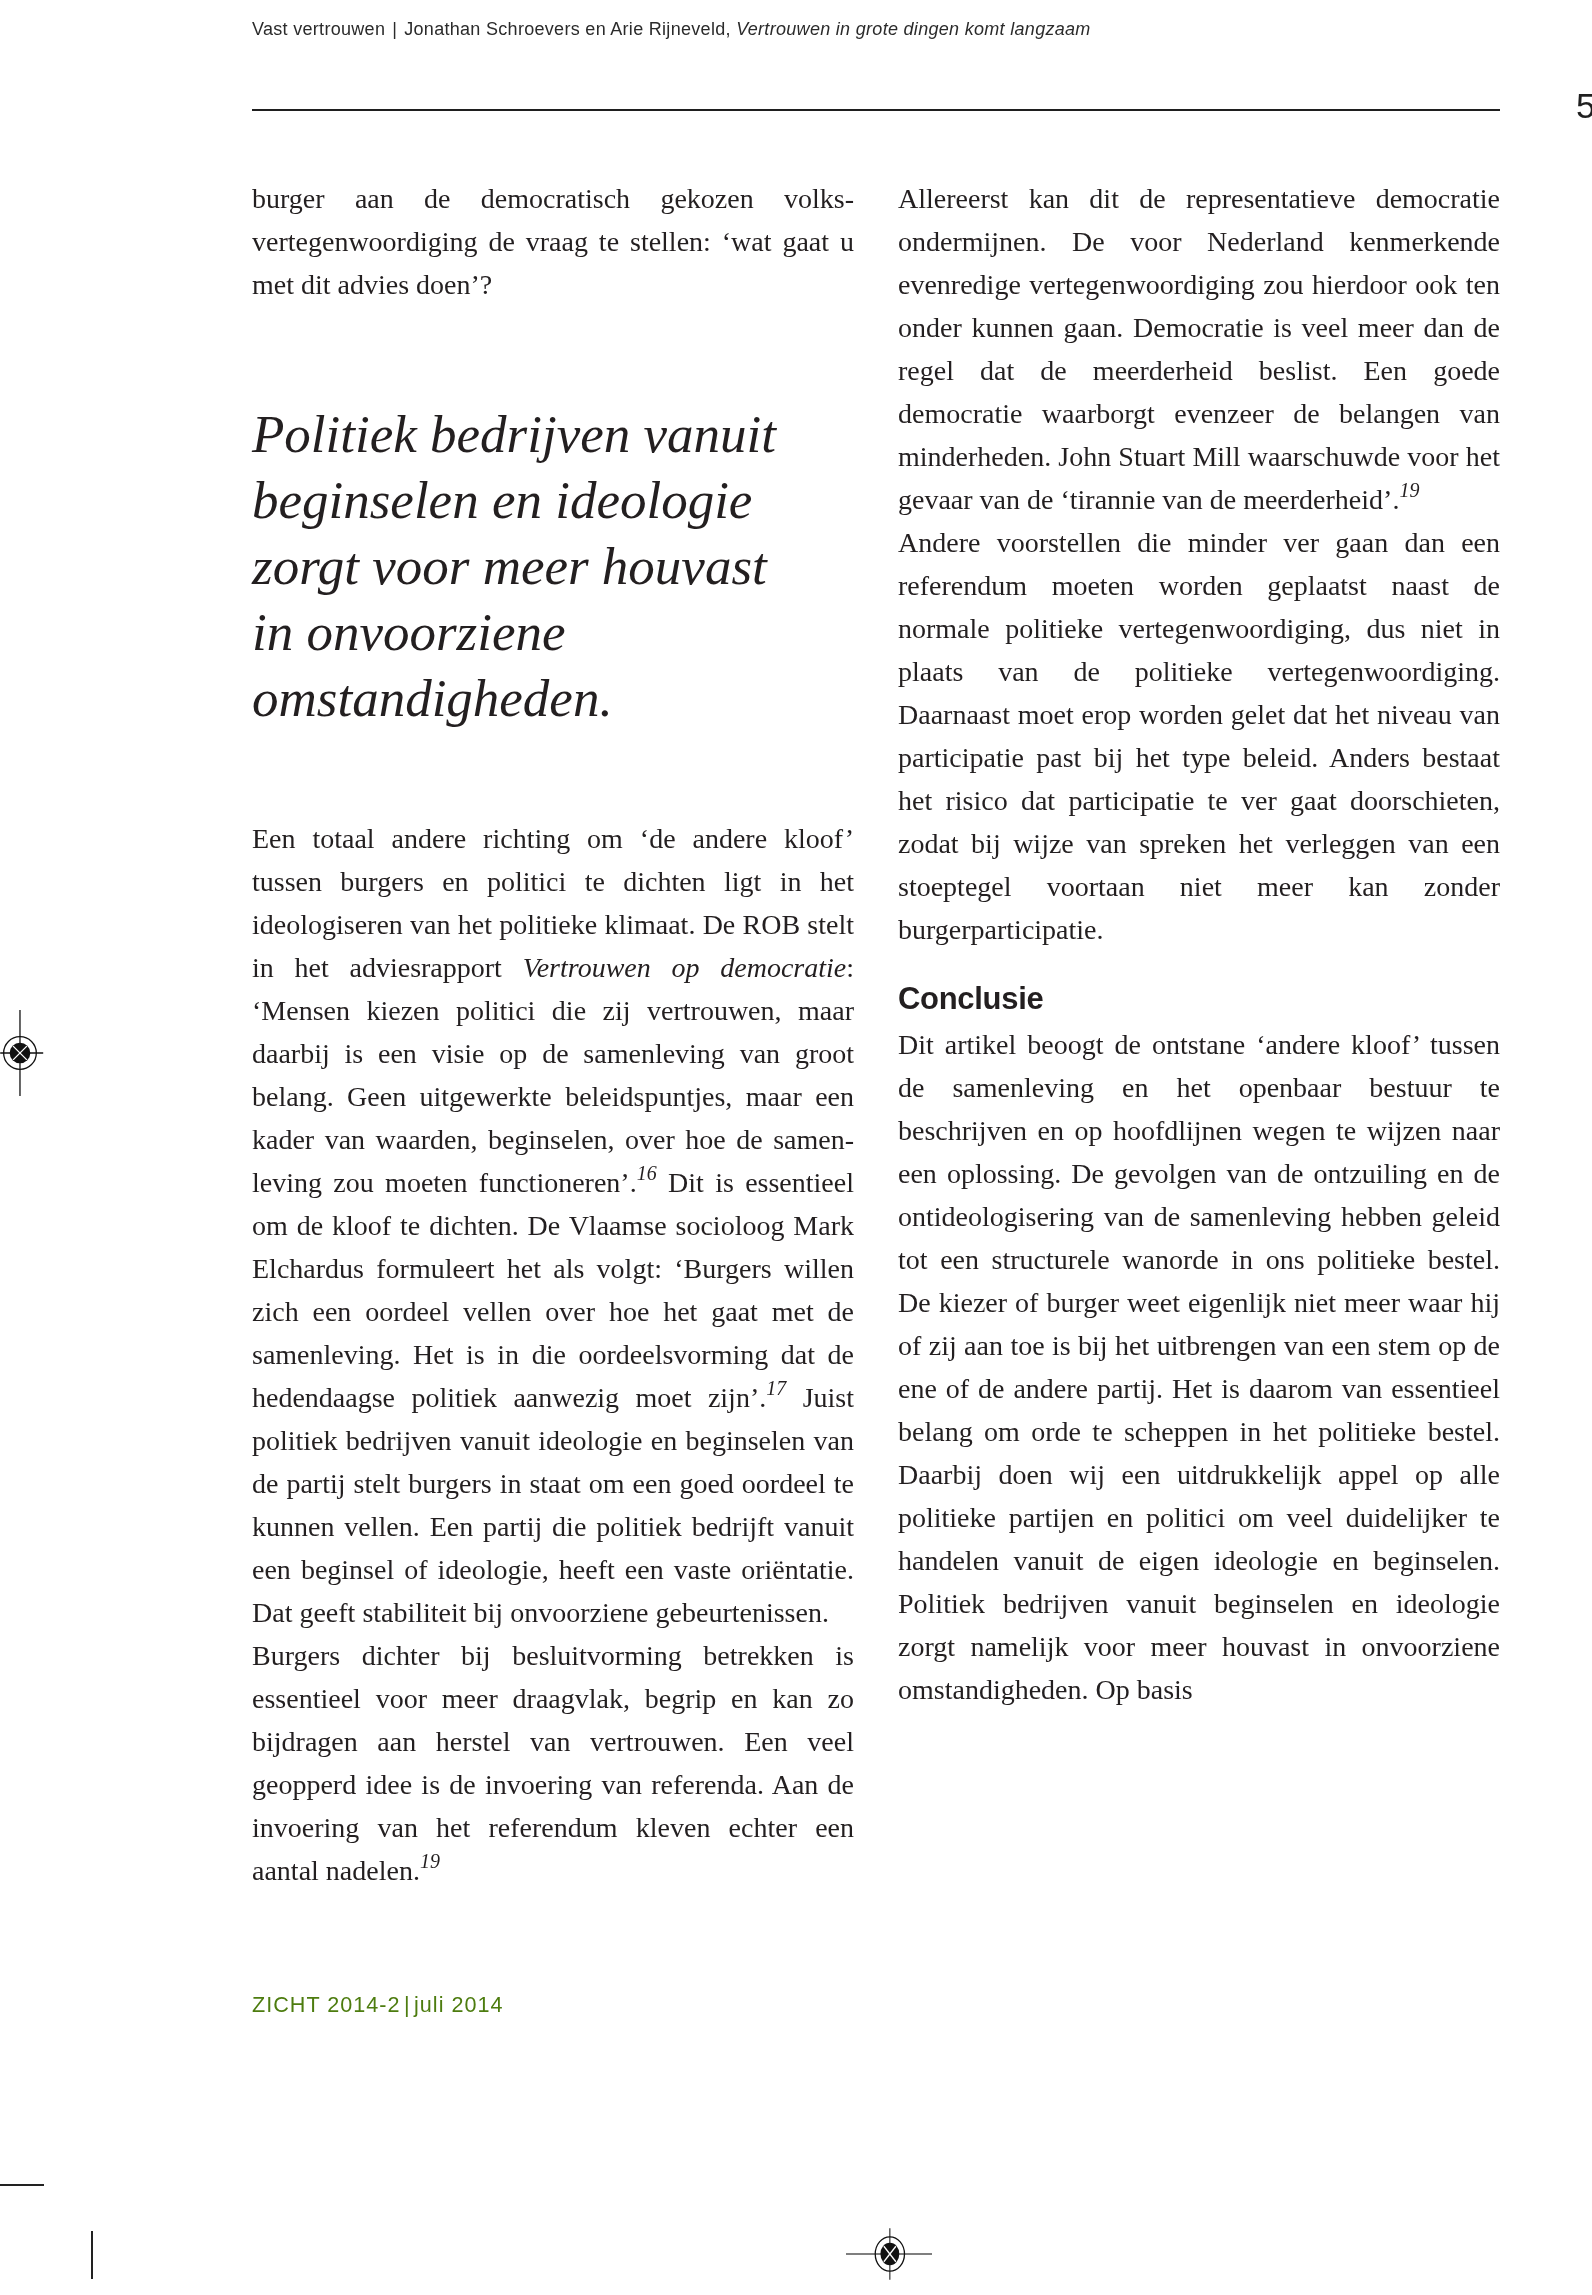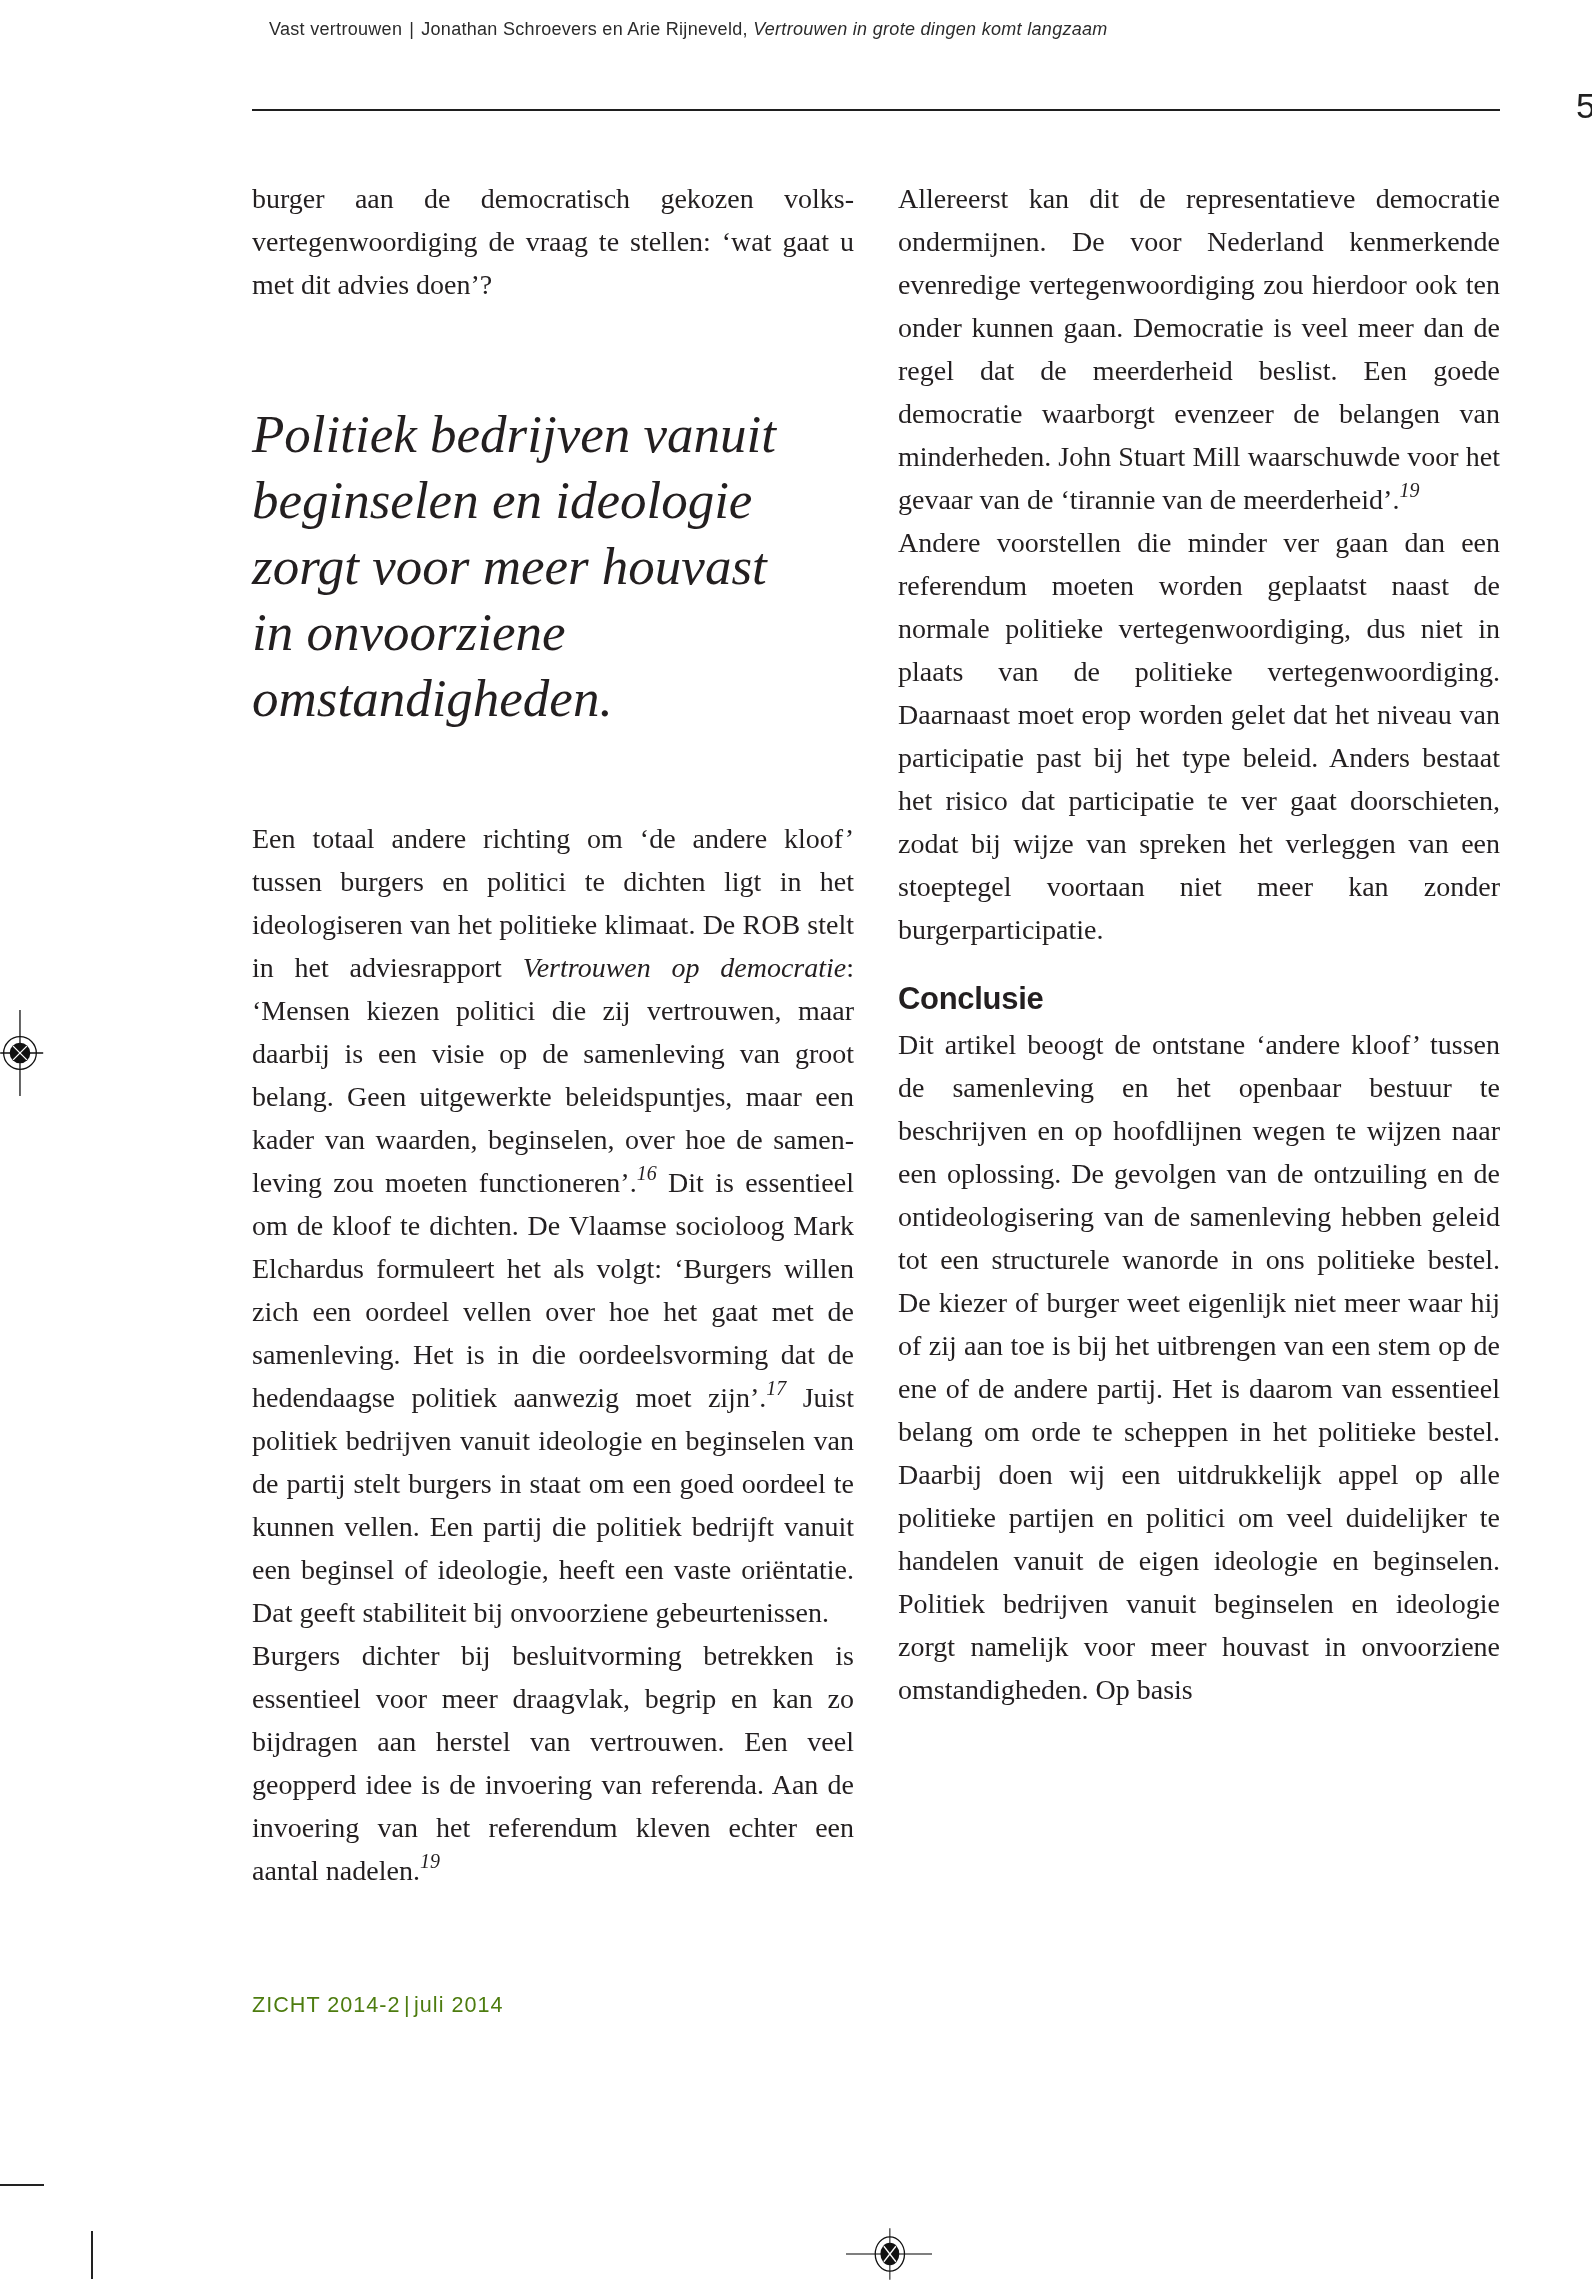--- a/index.html
+++ b/index.html
@@ -1,21 +1,20 @@
 <!DOCTYPE html>
 <html style="font-size:14px"><head>
 <meta charset="utf-8">
 <style>
   html, body { margin:0; padding:0; background:#ffffff; }
   body { width:1592px; height:2295px; position:relative; overflow:hidden; color:#231f20; }
   .running-head {
     position:absolute; left:252px; top:19px;
     font-family:"Liberation Sans", sans-serif; font-size:18px; letter-spacing:0.3px; color:#2b2b2b;
     white-space:nowrap;
-    margin-left:17px;
   }
   .running-head .sep { margin:0 7px; }
   .running-head .it { font-style:italic; }
   .head-rule { position:absolute; left:252px; top:109px; width:1248px; height:1.7px; background:#1f1f1f; }
   .page-num {
     position:absolute; left:1576px; top:86px;
     font-family:"Liberation Sans", sans-serif; font-size:35px; color:#1f1f1f;
   }
   .col { position:absolute; top:177px; width:602px;
          font-family:"Liberation Serif", serif; font-size:28px; line-height:43px;

